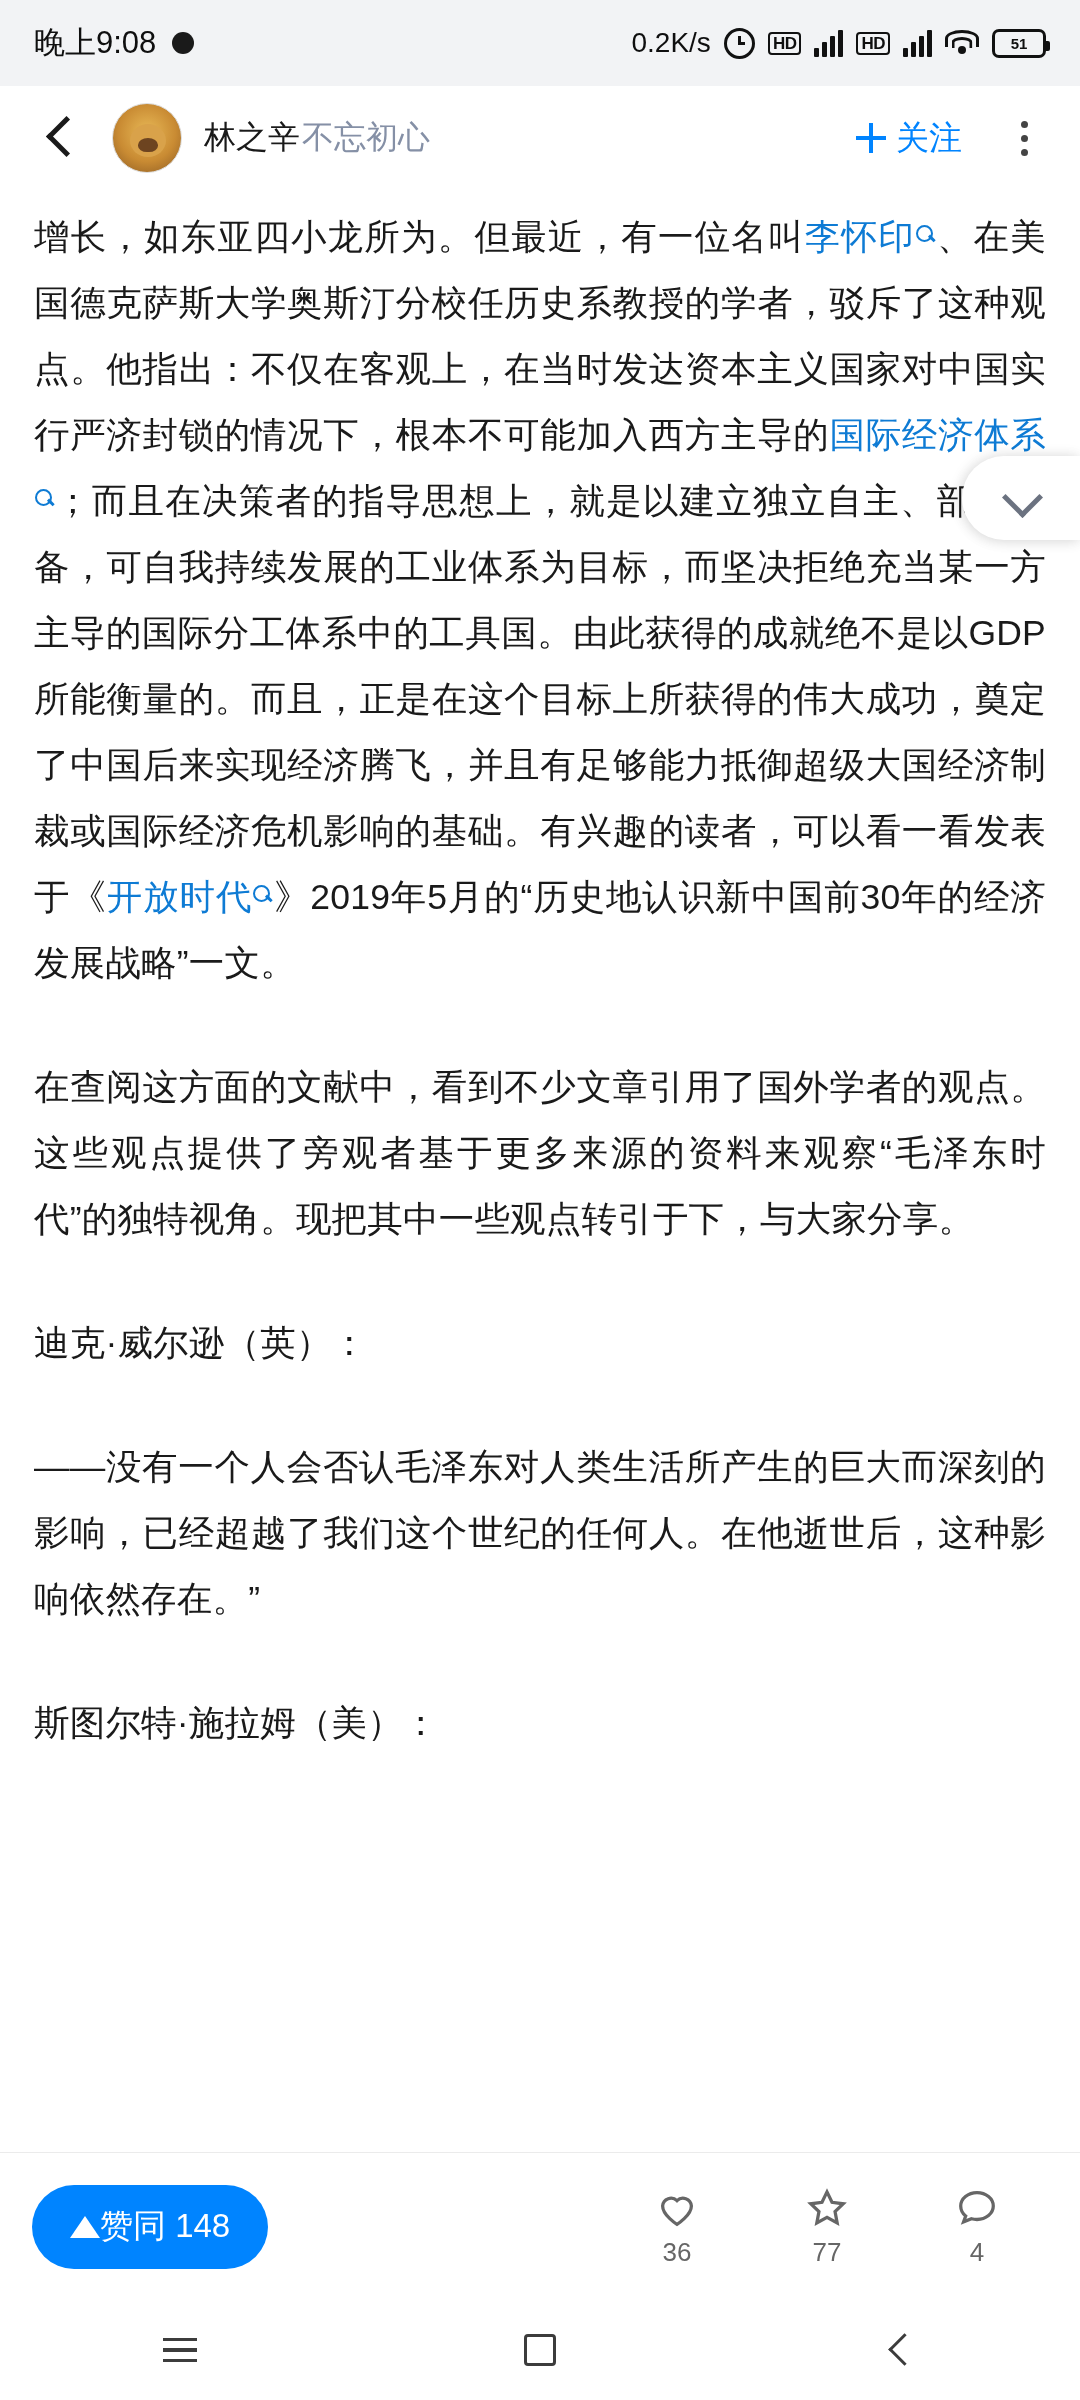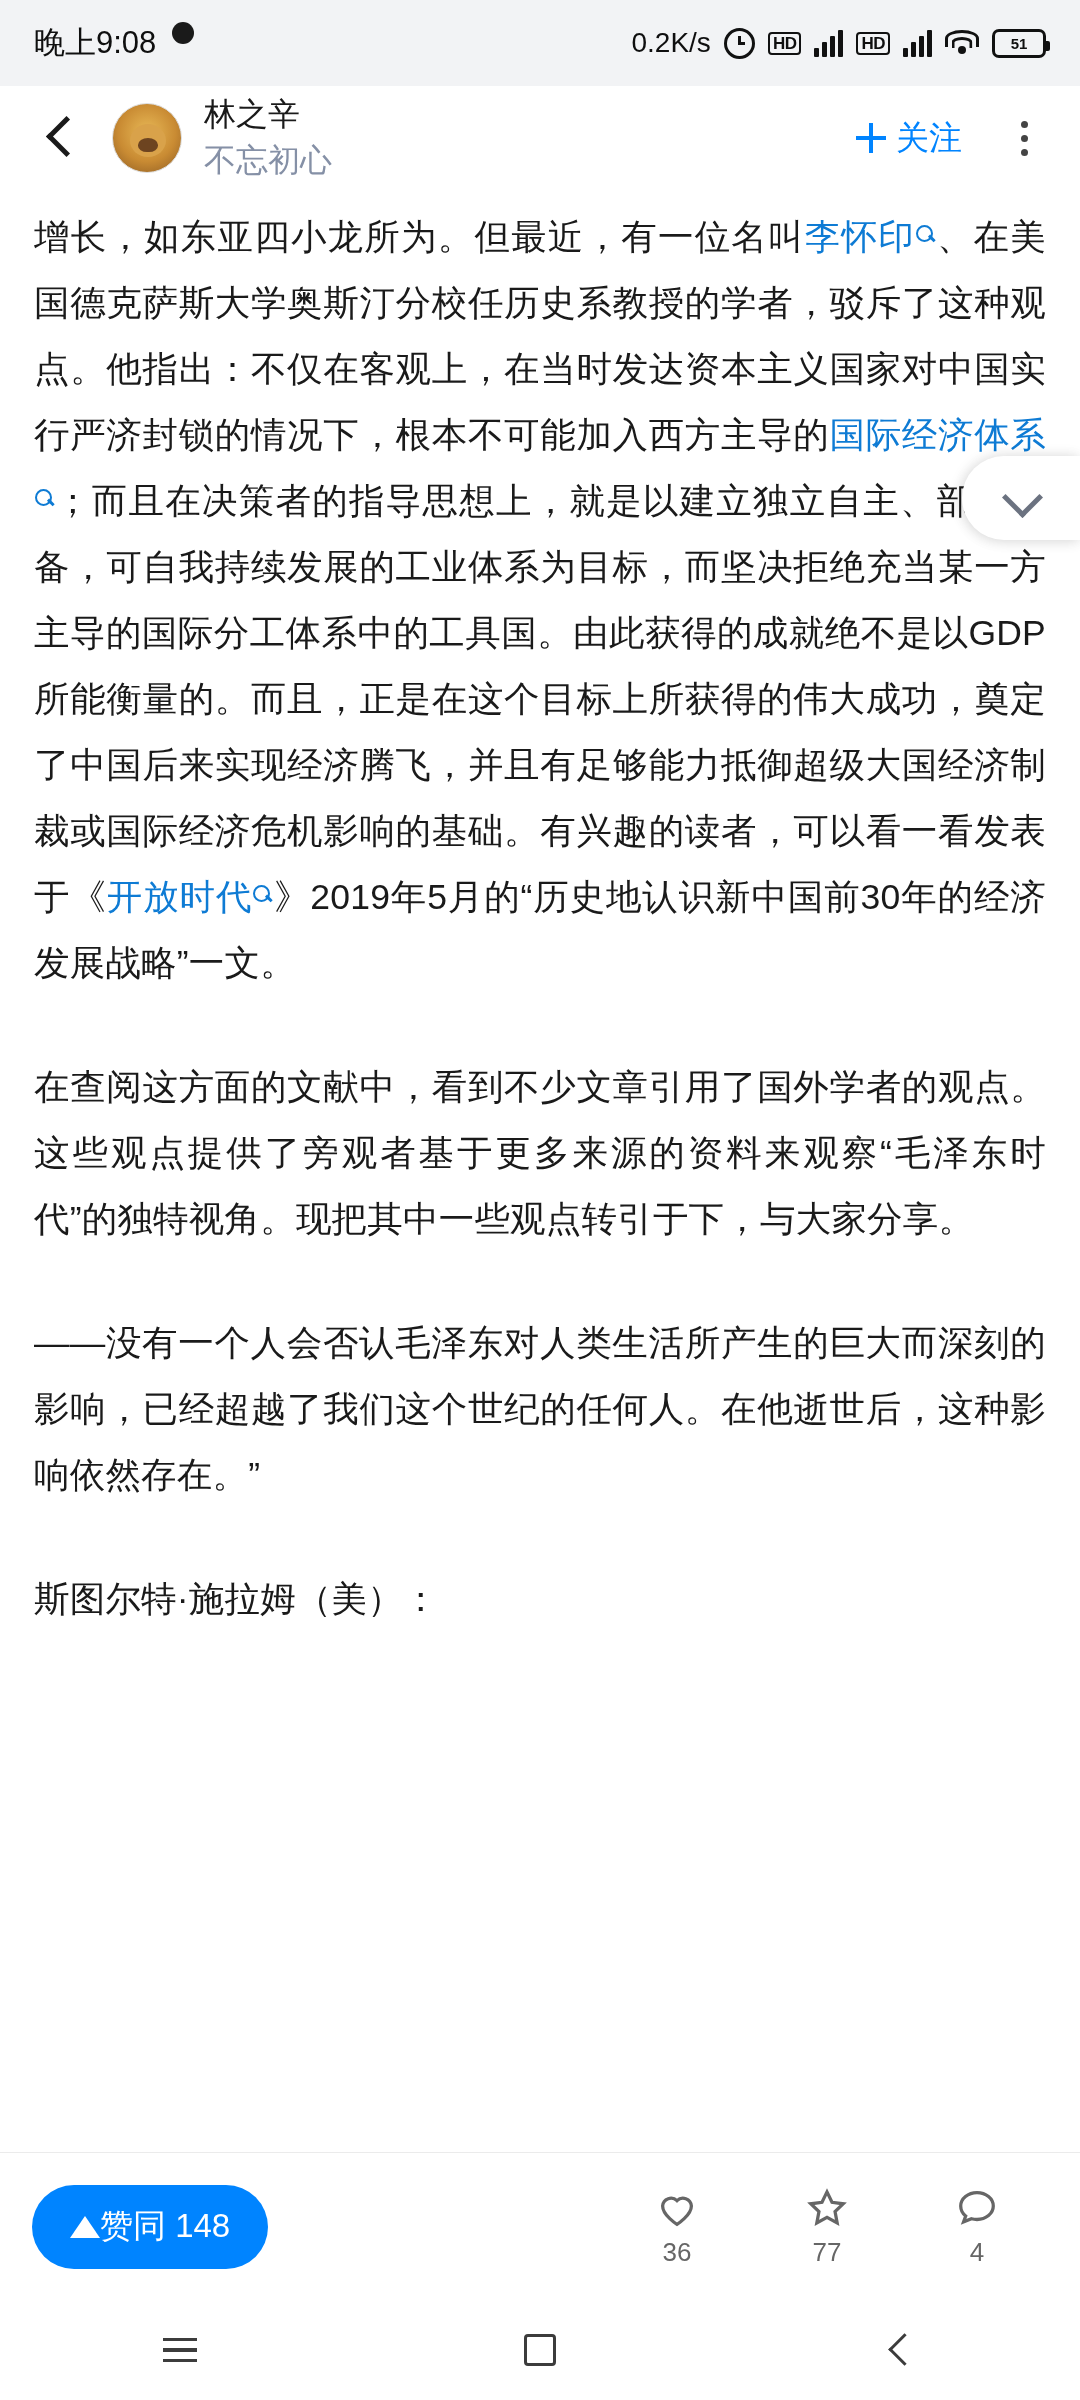--- a/index.html
+++ b/index.html
@@ -24,20 +24,21 @@
     height: 86px;
     background: #f2f3f5;
     display: flex;
     align-items: center;
     padding: 0 34px;
     flex: 0 0 auto;
     color: #0f0f0f;
   }
   .status-left {
     display: flex;
+    align-items: center;
     gap: 16px;
     font-size: 31px;
     font-weight: 500;
   }
   .dot-cam {
     width: 22px; height: 22px; border-radius: 50%;
     background: #1a1a1a; display: inline-block;
   }
   .status-right {
     margin-left: auto;
@@ -121,21 +122,21 @@
     content: ""; position: absolute; left: 17px; top: 20px;
     width: 36px; height: 33px; border-radius: 50%;
     background: #d9a24a;
   }
   .avatar::after {
     content: ""; position: absolute; left: 25px; top: 34px;
     width: 20px; height: 14px; border-radius: 50% 50% 45% 45%;
     background: #6d4420;
   }
   .head-names {
-    margin-left: 22px; display: flex; flex-direction: column; justify-content: center;
+    margin-left: 22px; display: flex; flex-direction: row; justify-content: center;
     gap: 2px;
   }
   .head-name { font-size: 32px; color: #1a1a1a; font-weight: 400; }
   .head-sub { font-size: 32px; color: #8590a6; }
   .follow-btn {
     margin-left: auto;
     display: flex; align-items: center; gap: 10px;
     color: #0084ff; font-size: 33px; font-weight: 500;
   }
   .plus-ic {
@@ -314,20 +315,21 @@
         <i></i>
         <i></i>
         <i></i>
       </div>
   </div>
 
   <div class="article">
     <div id="article-content">
         <p><span>增长，如东亚四小龙所为。但最近，有一位名叫</span><span class="lnk">李怀印</span><span class="mag"></span><span>、在美国德克萨斯大学奥斯汀分校任历史系教授的学者，驳斥了这种观点。他指出：不仅在客观上，在当时发达资本主义国家对中国实行严济封锁的情况下，根本不可能加入西方主导的</span><span class="lnk">国际经济体系</span><span class="mag"></span><span>；而且在决策者的指导思想上，就是以建立独立自主、部门完备，可自我持续发展的工业体系为目标，而坚决拒绝充当某一方主导的国际分工体系中的工具国。由此获得的成就绝不是以GDP所能衡量的。而且，正是在这个目标上所获得的伟大成功，奠定了中国后来实现经济腾飞，并且有足够能力抵御超级大国经济制裁或国际经济危机影响的基础。有兴趣的读者，可以看一看发表于《</span><span class="lnk">开放时代</span><span class="mag"></span><span>》2019年5月的“历史地认识新中国前30年的经济发展战略”一文。</span></p>
         <p><span>在查阅这方面的文献中，看到不少文章引用了国外学者的观点。这些观点提供了旁观者基于更多来源的资料来观察“毛泽东时代”的独特视角。现把其中一些观点转引于下，与大家分享。</span></p>
+        <p><span>迪克·威尔逊（英）：</span></p>
         <p><span>——没有一个人会否认毛泽东对人类生活所产生的巨大而深刻的影响，已经超越了我们这个世纪的任何人。在他逝世后，这种影响依然存在。”</span></p>
         <p><span>斯图尔特·施拉姆（美）：</span></p>
       </div>
 
     <div class="expand-fab">
       <span class="chev"></span>
     </div>
     <div class="fade-bottom"></div>
   </div>
 

